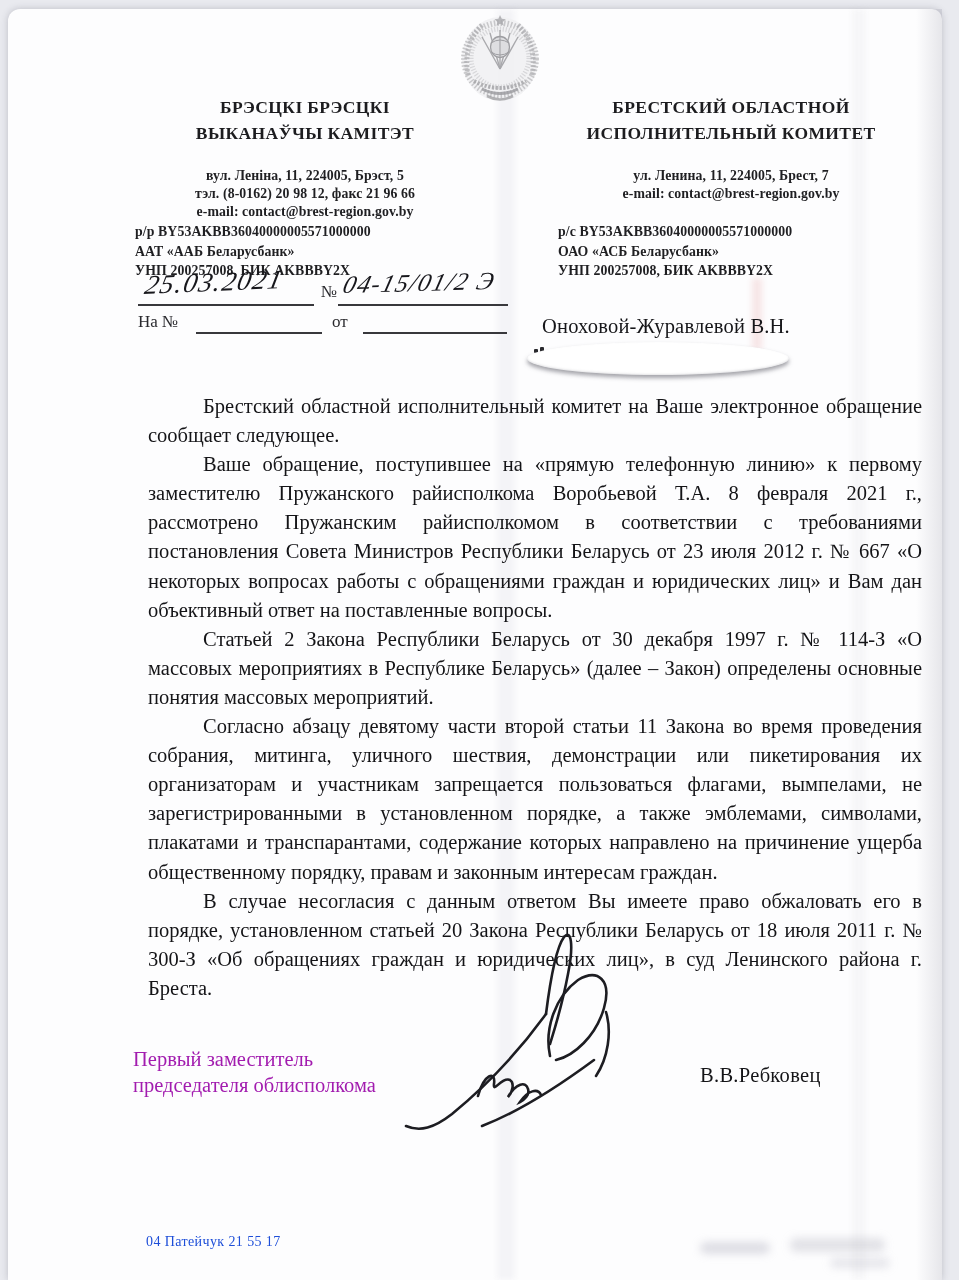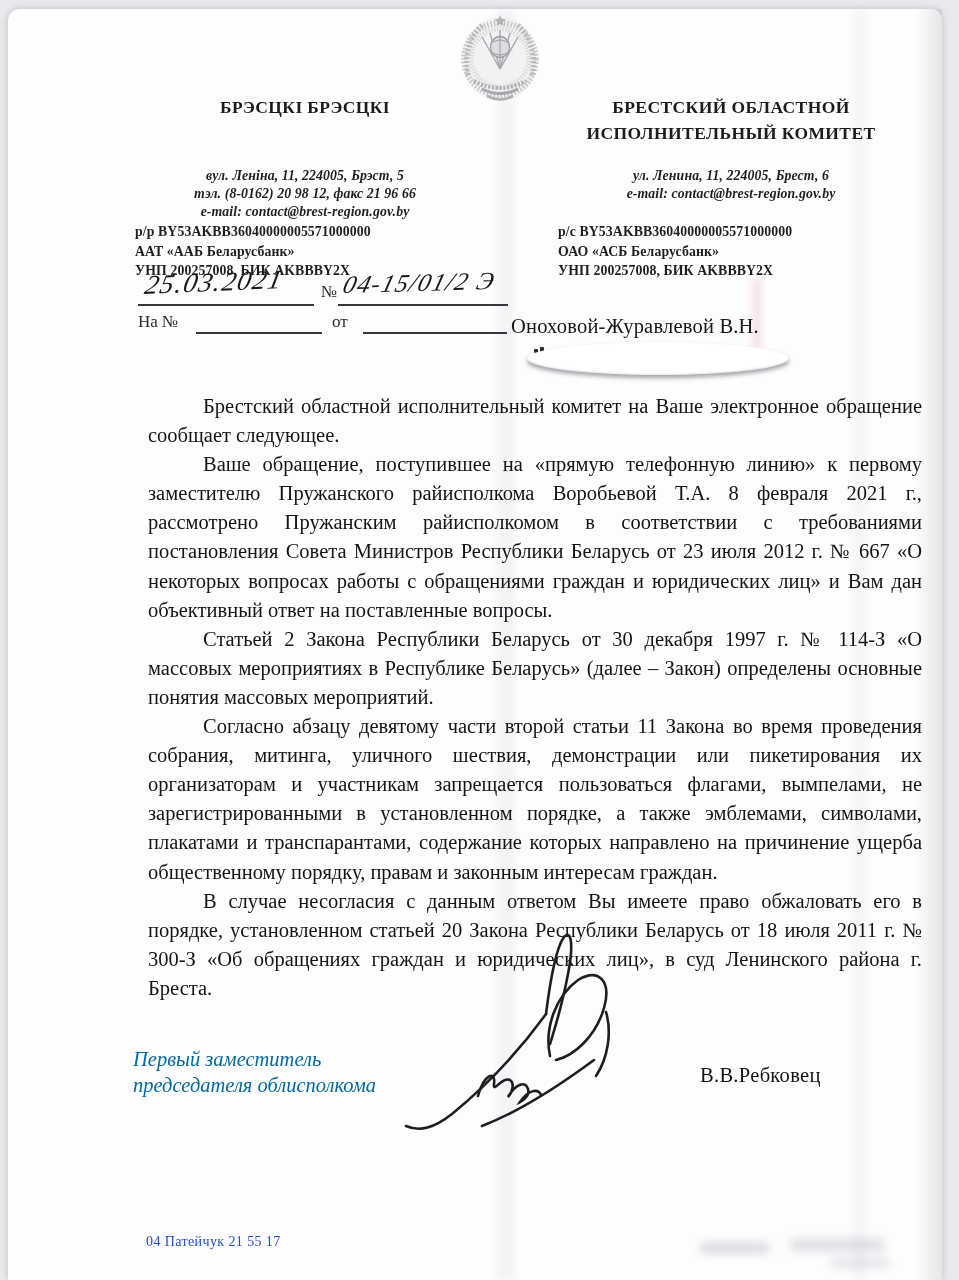--- a/index.html
+++ b/index.html
@@ -22,21 +22,21 @@
     pointer-events:none;
   }
   .scan-streak{pointer-events:none;filter:blur(3px);}
   
   .org-name{
     font-weight:bold;font-size:17.5px;line-height:26px;
     letter-spacing:.4px;color:#1c1c1f;text-align:center;
   }
   .contact-block{
     font-weight:bold;font-size:13.8px;line-height:18px;
-    color:#1f1f22;text-align:center;letter-spacing:.1px;font-style:italic;
+    color:#1f1f22;text-align:center;letter-spacing:.1px;
   }
   .bank-block{
     font-weight:bold;font-size:13.8px;line-height:19.5px;
     color:#1f1f22;letter-spacing:.1px;
   }
   
   .ref-label{font-size:17px;color:#2a2a2e;}
   .handwriting{
     font-style:italic;font-size:27px;color:#17171c;
     letter-spacing:1.5px;white-space:nowrap;
@@ -52,21 +52,21 @@
   }
   .redact-mark{background:#2a2a2e;border-radius:1px;}
   
   .body-text{
     font-size:20.5px;line-height:29.1px;color:#141417;
     text-align:justify;
     margin-left:15px;
   }
   .body-text p{margin:0;text-indent:55px;}
   
-  .sig-title{font-size:20.5px;line-height:26px;color:#0369a1;font-style:italic;}
+  .sig-title{font-size:20.5px;line-height:26px;color:#a21caf;}
   .sig-name{font-size:20.5px;color:#141417;letter-spacing:.3px;}
   .footer-note{font-size:14px;color:#1d4ed8;letter-spacing:.4px;}
   .ghost{pointer-events:none;filter:blur(4px);border-radius:6px;}
   svg{display:block;}
 </style>
 </head>
 <body>
 
 <div class="abs paper"></div>
 <div class="abs paper-edge-shade"></div>
@@ -93,58 +93,59 @@
     <path d="M48,26 v21 M39,32 q9,-6 18,0 M39,41 q9,6 18,0" fill="none" stroke="#8f8f93" stroke-width="1"></path>
     <path d="M22,70 Q48,84 74,70" fill="none" stroke="#96969a" stroke-width="4" stroke-dasharray="2.2,1.6" opacity=".85"></path>
     <path d="M30,78 Q48,87 66,78" fill="none" stroke="#8a8a8e" stroke-width="3" opacity=".8"></path>
     <path d="M35,85 Q48,92 61,85" fill="none" stroke="#8a8a8e" stroke-width="2.6" opacity=".75"></path>
     <path d="M48,4 l1.8,3.8 4,.4 -3,2.7 .9,3.9 -3.6,-2 -3.6,2 .9,-3.9 -3,-2.7 4,-.4 z" fill="#9a9a9e" opacity=".8"></path>
   </svg>
 </div>
 
 <div class="abs org-name" style="left:140px;top:94px;width:330px;">
   <div>БРЭСЦКІ БРЭСЦКІ</div>
+  <div>ВЫКАНАЎЧЫ КАМІТЭТ</div>
 </div>
 <div class="abs contact-block" style="left:135px;top:167px;width:340px;">
   <div>вул. Леніна, 11, 224005, Брэст, 5</div>
   <div>тэл. (8-0162) 20 98 12, факс 21 96 66</div>
   <div>e-mail: contact@brest-region.gov.by</div>
 </div>
 <div class="abs bank-block" style="left:135px;top:222px;width:340px;">
   <div>р/р BY53AKBB36040000005571000000</div>
   <div>ААТ «ААБ Беларусбанк»</div>
   <div>УНП 200257008, БИК AKBBBY2X</div>
 </div>
 
 <div class="abs org-name" style="left:558px;top:94px;width:346px;">
   <div>БРЕСТСКИЙ ОБЛАСТНОЙ</div>
   <div>ИСПОЛНИТЕЛЬНЫЙ КОМИТЕТ</div>
 </div>
 <div class="abs contact-block" style="left:558px;top:167px;width:346px;">
-  <div>ул. Ленина, 11, 224005, Брест, 6</div>
+  <div>ул. Ленина, 11, 224005, Брест, 7</div>
   <div>e-mail: contact@brest-region.gov.by</div>
 </div>
 <div class="abs bank-block" style="left:558px;top:222px;width:346px;">
   <div>р/с BY53AKBB36040000005571000000</div>
   <div>ОАО «АСБ Беларусбанк»</div>
   <div>УНП 200257008, БИК AKBBBY2X</div>
 </div>
 
 <div class="abs handwriting" style="left:142px;top:270px;">25.03.2021</div>
 <div class="abs u-line" style="left:138px;top:304px;width:176px;"></div>
 <div class="abs ref-label" style="left:321px;top:282px;">№</div>
 <div class="abs handwriting num" style="left:340px;top:271px;">04-15/01/2 Э</div>
 <div class="abs u-line" style="left:338px;top:304px;width:170px;"></div>
 
 <div class="abs ref-label" style="left:138px;top:312px;">На №</div>
 <div class="abs u-line" style="left:196px;top:332px;width:126px;"></div>
 <div class="abs ref-label" style="left:332px;top:312px;">от</div>
 <div class="abs u-line" style="left:363px;top:332px;width:144px;"></div>
 
-<div class="abs addressee" style="left:511px;top:315px;">Оноховой-Журавлевой В.Н.</div>
+<div class="abs addressee" style="left:542px;top:315px;">Оноховой-Журавлевой В.Н.</div>
 <div class="abs redact-mark" style="left:534px;top:349px;width:4px;height:4px;"></div>
 <div class="abs redact-mark" style="left:540px;top:347px;width:4px;height:5px;"></div>
 <div class="abs redaction" style="left:527px;top:342px;width:262px;height:33px;"></div>
 
 <div class="abs body-text" style="left:133px;top:392px;width:774px;">
   <p>Брестский областной исполнительный комитет на Ваше электронное обращение сообщает следующее.</p>
   <p>Ваше обращение, поступившее на «прямую телефонную линию» к первому заместителю Пружанского райисполкома Воробьевой Т.А. 8 февраля 2021 г., рассмотрено Пружанским райисполкомом в соответствии с требованиями постановления Совета Министров Республики Беларусь от 23 июля 2012 г. № 667 «О некоторых вопросах работы с обращениями граждан и юридических лиц» и Вам дан объективный ответ на поставленные вопросы.</p>
   <p>Статьей 2 Закона Республики Беларусь от 30 декабря 1997 г. № 114-З «О массовых мероприятиях в Республике Беларусь» (далее – Закон) определены основные понятия массовых мероприятий.</p>
   <p>Согласно абзацу девятому части второй статьи 11 Закона во время проведения собрания, митинга, уличного шествия, демонстрации или пикетирования их организаторам и участникам запрещается пользоваться флагами, вымпелами, не зарегистрированными в установленном порядке, а также эмблемами, символами, плакатами и транспарантами, содержание которых направлено на причинение ущерба общественному порядку, правам и законным интересам граждан.</p>
   <p>В случае несогласия с данным ответом Вы имеете право обжаловать его в порядке, установленном статьей 20 Закона Республики Беларусь от 18 июля 2011 г. № 300-З «Об обращениях граждан и юридических лиц», в суд Ленинского района г. Бреста.</p>

